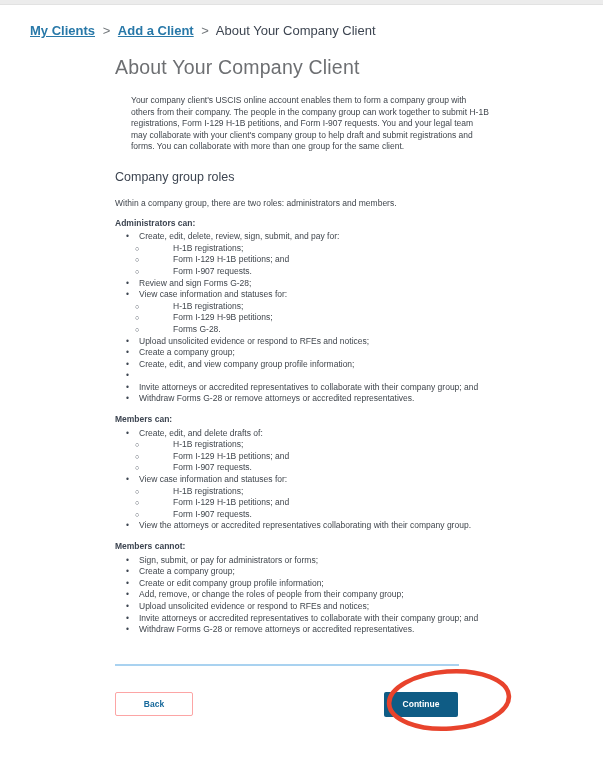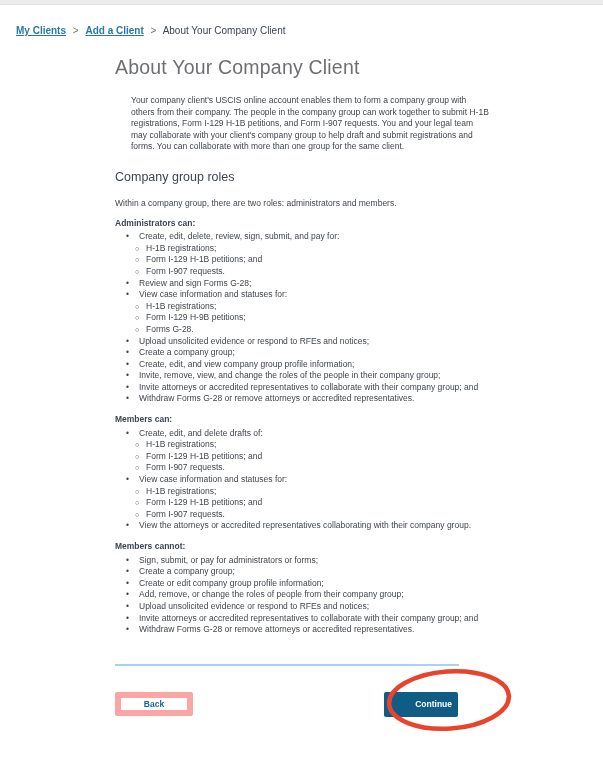--- a/index.html
+++ b/index.html
@@ -1,41 +1,41 @@
 <!DOCTYPE html>
 <html><head>
 <meta charset="utf-8">
 <style>
   html,body{margin:0;padding:0;background:#fff;}
   .page{
     position:relative;width:603px;height:760px;background:#ffffff;overflow:hidden;
     font-family:"Liberation Sans",sans-serif;color:#40464d;
   }
   .topbar{height:4px;background:#ececec;border-bottom:1px solid #e2e2e2;}
-  .breadcrumb{padding:21px 0 0 16px;font-size:10px;line-height:10px;color:#565c65;}
+  .breadcrumb{padding:21px 0 0 30px;font-size:13px;line-height:10px;color:#565c65;}
   .crumb-link{color:#2878a8;text-decoration:underline;font-weight:600;cursor:pointer;}
   .sep{margin:0 4px;color:#71767a;}
   .crumb-current{color:#3d4551;}
   .content{margin:19px 0 0 115px;width:392px;font-size:8.5px;line-height:11.6px;}
   .page-title{font-size:19.5px;font-weight:400;color:#6d6f72;letter-spacing:0.2px;margin:0 0 10px 0;line-height:24px;}
   .intro{margin:16px;}
   .section-heading{font-size:12.5px;font-weight:400;color:#3d4551;margin:15px 0 0 0;line-height:16px;}
   .section-subtext{margin:13px 0 0 0;}
   .group-heading{font-weight:700;color:#3d4551;margin:8px 0 2px 0;}
   .list{margin:0 0 9px 0;}
   .li{display:flex;line-height:11.6px;}
   .l1{padding-left:11px;}
   .l1 .bullet{width:13px;flex:none;color:#3d4551;}
-  .l2{padding-left:20px;}
+  .l2{padding-left:20px;gap:27px;}
   .l2 .bullet{width:11px;flex:none;font-size:7px;color:#3d4551;}
   .divider{margin:28px 0 0 115px;width:344px;height:2px;background:#a9d2f0;}
   .actions{margin:26px 0 0 115px;width:343px;display:flex;justify-content:space-between;align-items:flex-start;}
   .btn{font-family:"Liberation Sans",sans-serif;font-size:8.5px;font-weight:700;border-radius:2px;cursor:pointer;}
-  .btn-back{width:78px;height:24px;background:#ffffff;border:6px solid #fca5a5;color:#17699b;}
-  .btn-continue{width:74px;height:25px;background:#0f5c85;border:none;color:#ffffff;text-align:right;}
+  .btn-back{width:78px;height:24px;background:#ffffff;border:1px solid #fca5a5;color:#17699b;}
+  .btn-continue{width:74px;height:25px;background:#0f5c85;border:none;color:#ffffff;}
   .annotation-svg{position:absolute;left:383px;top:665px;width:132px;height:72px;pointer-events:none;}
 </style>
 </head>
 <body>
 
 <div class="page">
   <div class="topbar"></div>
 
   <nav class="breadcrumb">
     <a class="crumb-link">My Clients</a>
@@ -98,21 +98,20 @@
           <div class="li l1">
             <span class="bullet">•</span>
             <span class="li-text">Create a company group;</span>
           </div>
           <div class="li l1">
             <span class="bullet">•</span>
             <span class="li-text">Create, edit, and view company group profile information;</span>
           </div>
           <div class="li l1">
             <span class="bullet">•</span>
-            <span class="li-text">Invite, remove, view, and change the roles of the people in their company group;</span>
           </div>
           <div class="li l1">
             <span class="bullet">•</span>
             <span class="li-text">Invite attorneys or accredited representatives to collaborate with their company group; and</span>
           </div>
           <div class="li l1">
             <span class="bullet">•</span>
             <span class="li-text">Withdraw Forms G-28 or remove attorneys or accredited representatives.</span>
           </div>
         </div>

